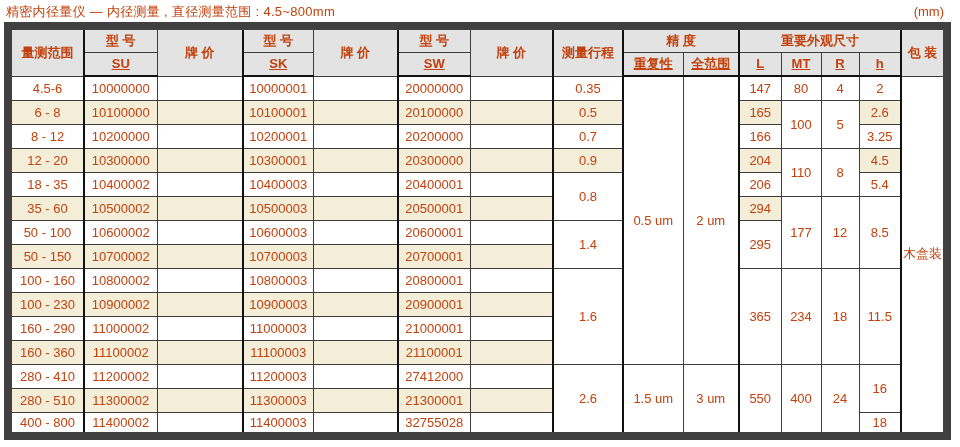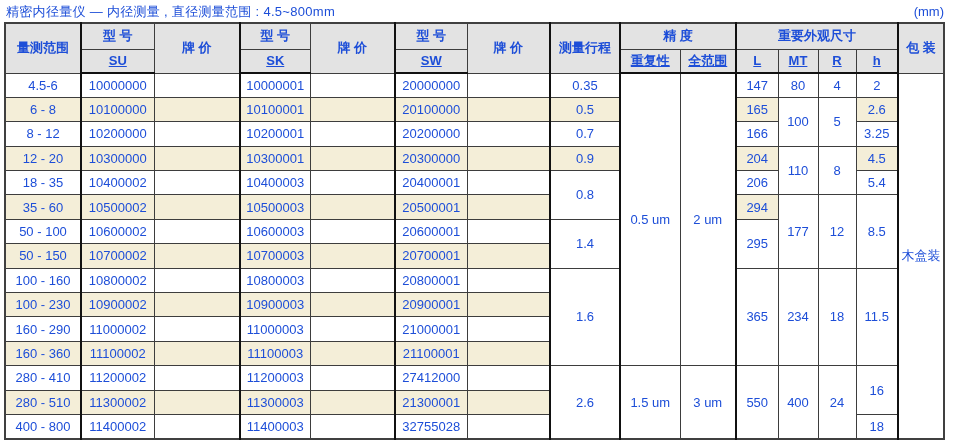--- a/index.html
+++ b/index.html
@@ -1,21 +1,21 @@
 <!DOCTYPE html>
 <html><head>
 <meta charset="utf-8">
 <style>
   html,body{margin:0;padding:0;background:#fff;}
   #page{position:relative;width:960px;height:447px;background:#fff;overflow:hidden;
-        font-family:"Liberation Sans",sans-serif;color:#1d4ed8;}
+        font-family:"Liberation Sans",sans-serif;color:#c2410c;}
   #title{position:absolute;left:6px;top:3px;font-size:13px;font-weight:500;letter-spacing:.3px;}
   #unit{position:absolute;right:16px;top:4px;font-size:13px;}
   table{position:absolute;left:4px;top:22px;border-collapse:collapse;table-layout:fixed;
-        width:939px;height:418px;border:2px solid #404040;}
+        width:939px;height:418px;border:8px solid #404040;}
   th,td{border:1px solid #3d3d3d;padding:0 1px;text-align:center;vertical-align:middle;
         font-size:13px;overflow:hidden;white-space:nowrap;}
   thead th{background:#e3e3e3;font-weight:bold;}
   thead tr:first-child{height:26px;}
   thead tr:last-child{height:24px;}
   thead tr:last-child th{border-bottom:2px solid #111;text-decoration:underline;}
   tbody tr{height:24px;}
   tbody tr:nth-child(even) td{background:#f4eed8;}
   td.m{background:#fff !important;}
   .g{border-left:2px solid #111;}

